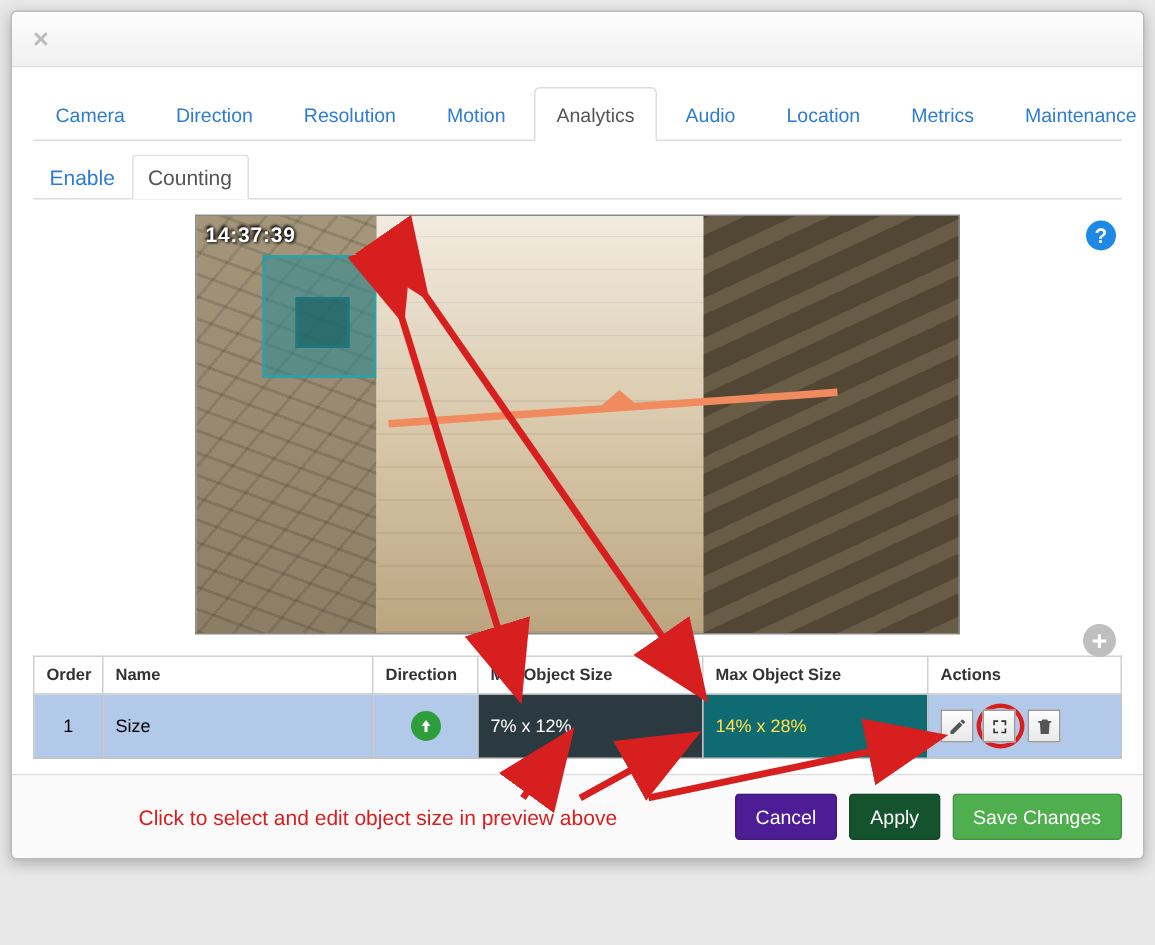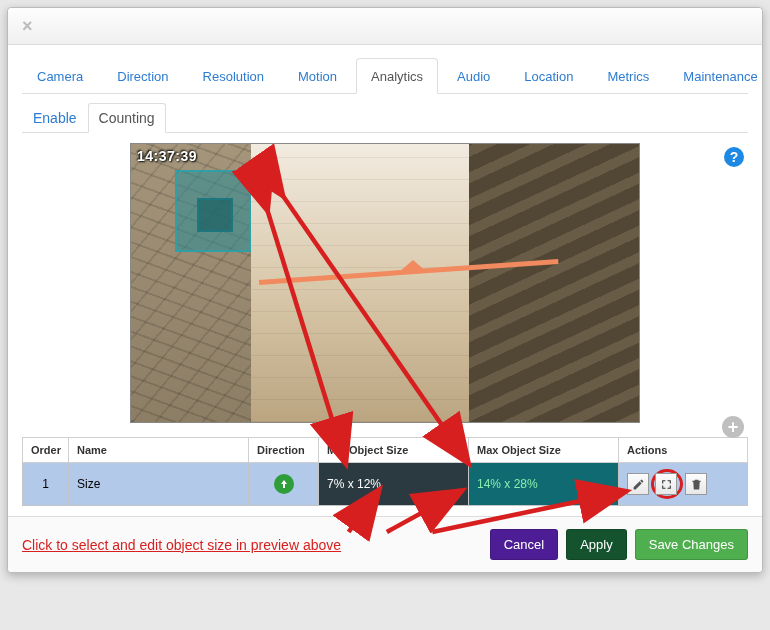--- a/index.html
+++ b/index.html
@@ -226,21 +226,21 @@
     vertical-align: middle;
   }
   col.c-order { width: 46px; }
   col.c-name  { width: 180px; }
   col.c-dir   { width: 70px; }
   col.c-min   { width: 150px; }
   col.c-max   { width: 150px; }
   col.c-act   { }
   tr.row-sel td { background: #b3c9ea; }
   td.dark { background: #2b3a40 !important; color: #fff; }
-  td.teal { background: #0f6a72 !important; color: #86efac; }
+  td.teal { background: #0f6a72 !important; color: #fde047; }
   td.center { text-align: center; }
   .dir-icon {
     display: inline-flex;
     width: 20px; height: 20px;
     border-radius: 50%;
     background: #2e9e3a;
     align-items: center;
     justify-content: center;
   }
   .dir-icon svg { width: 12px; height: 12px; }
@@ -271,24 +271,23 @@
     padding: 12px 14px;
     display: flex;
     justify-content: flex-end;
     align-items: center;
     gap: 8px;
     background: #fafafa;
     border-radius: 0 0 4px 4px;
   }
   .caption {
     flex: 1;
-    text-align: left;
+    text-align: center;
     color: #d81f1f;
     font-size: 14px;
-    text-decoration: underline;
   }
   .btn {
     padding: 7px 13px;
     font-size: 13px;
     border-radius: 3px;
     border: 1px solid rgba(0,0,0,0.15);
     color: #fff;
     cursor: pointer;
   }
   .btn-warn  { background: #4c1d95; }

